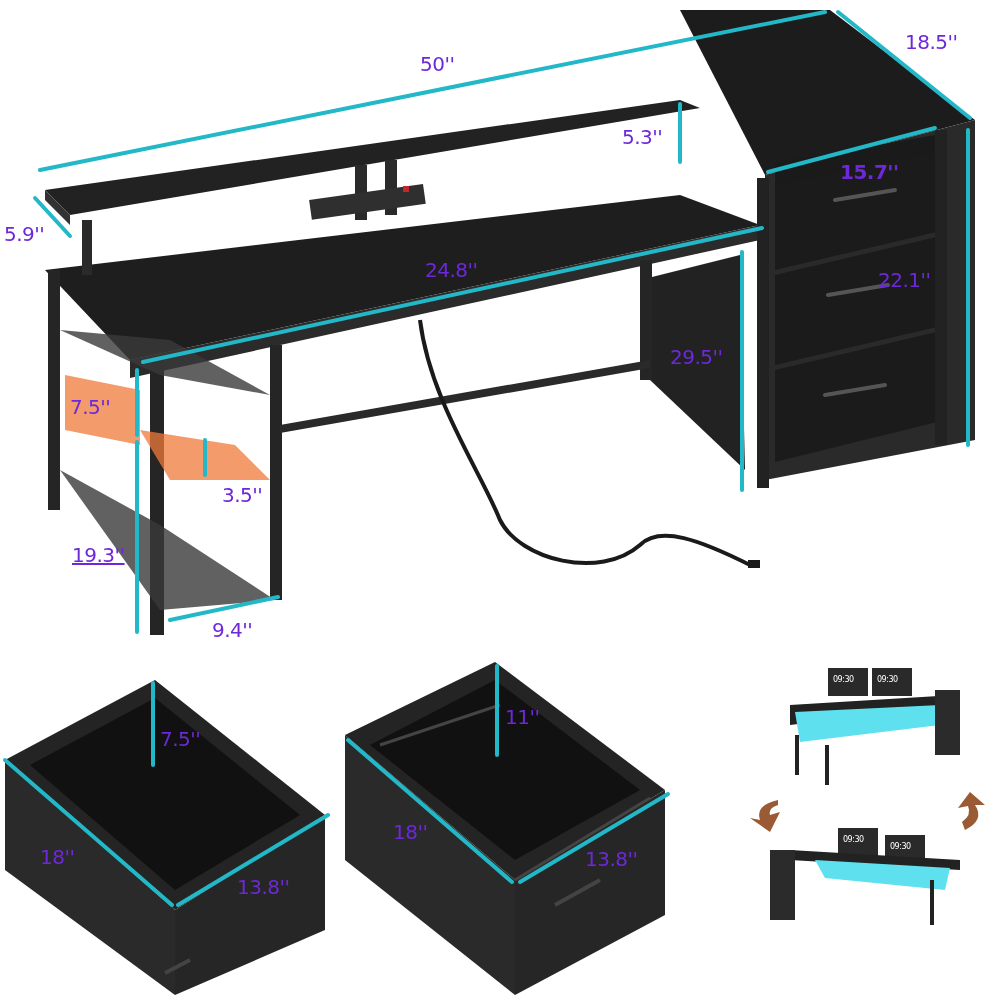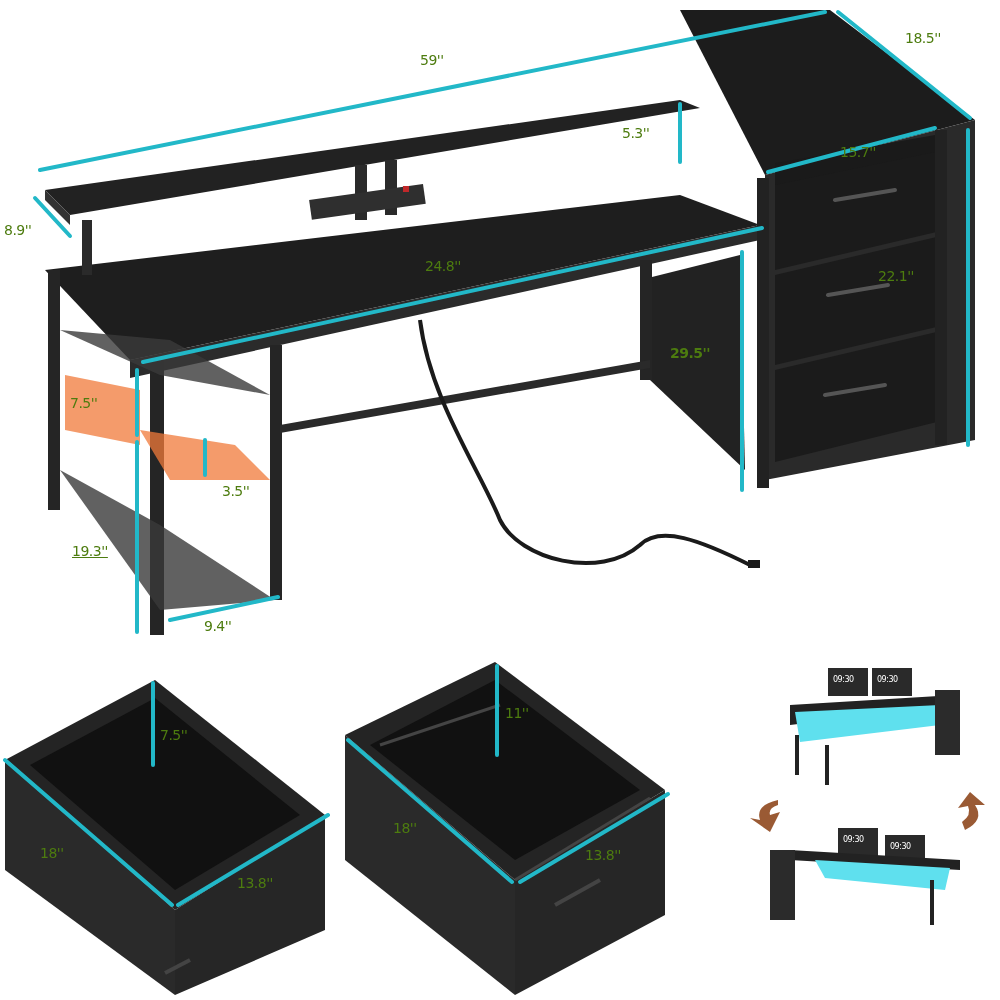--- a/index.html
+++ b/index.html
@@ -1,18 +1,18 @@
 <!DOCTYPE html>
 <html><head>
 <meta charset="utf-8">
 <style>
   html,body{margin:0;padding:0;background:#fff;}
   #stage{position:relative;width:1000px;height:1000px;overflow:hidden;background:#ffffff;font-family:"Liberation Sans",sans-serif;}
   svg{position:absolute;left:0;top:0;}
-  .dim{position:absolute;color:#4d7c0f;font-family:"DejaVu Sans",sans-serif;font-size:14px;letter-spacing:-0.5px;white-space:nowrap;}
+  .dim{position:absolute;color:#6d28d9;font-family:"DejaVu Sans",sans-serif;font-size:20px;letter-spacing:-0.5px;white-space:nowrap;}
 </style>
 </head>
 <body>
 
 <div id="stage">
 <svg width="1000" height="1000" viewBox="0 0 1000 1000">
 
   <polygon points="45,270 680,195 760,225 130,360" fill="#1e1e1e"></polygon>
   <polygon points="130,360 760,225 760,240 130,378" fill="#2b2b2b"></polygon>
 
@@ -106,32 +106,32 @@
     <rect x="885" y="835" width="40" height="28" fill="#2a2a2a"></rect>
     <polygon points="790,850 960,860 960,870 790,860" fill="#222"></polygon>
     <polygon points="815,860 950,868 945,890 825,878" fill="#5fe0ee"></polygon>
     <rect x="770" y="850" width="25" height="70" fill="#2b2b2b"></rect>
     <rect x="930" y="880" width="4" height="45" fill="#222"></rect>
   </g>
   <path d="M778,800 Q755,805 760,820 L750,818 L770,832 L780,812 L770,815 Q768,808 778,805 Z" fill="#9a5a34"></path>
   <path d="M965,830 Q985,820 975,805 L985,805 L970,792 L958,808 L968,806 Q972,815 962,822 Z" fill="#9a5a34"></path>
 </svg>
 
-<div class="dim" style="left:420px;top:52px;">59''</div>
+<div class="dim" style="left:420px;top:52px;">50''</div>
 <div class="dim" style="left:905px;top:30px;">18.5''</div>
-<div class="dim" style="left:4px;top:222px;">8.9''</div>
+<div class="dim" style="left:4px;top:222px;">5.9''</div>
 <div class="dim" style="left:622px;top:125px;">5.3''</div>
-<div class="dim" style="left:840px;top:144px;">15.7''</div>
+<div class="dim" style="left:840px;top:160px;font-weight:bold;">15.7''</div>
 <div class="dim" style="left:425px;top:258px;">24.8''</div>
 <div class="dim" style="left:878px;top:268px;">22.1''</div>
-<div class="dim" style="left:670px;top:345px;font-weight:bold;">29.5''</div>
+<div class="dim" style="left:670px;top:345px;">29.5''</div>
 <div class="dim" style="left:70px;top:395px;">7.5''</div>
 <div class="dim" style="left:222px;top:483px;">3.5''</div>
 <div class="dim" style="left:72px;top:543px;text-decoration:underline;">19.3''</div>
-<div class="dim" style="left:204px;top:618px;text-align:center;">9.4''</div>
+<div class="dim" style="left:212px;top:618px;text-align:center;">9.4''</div>
 
 <div class="dim" style="left:160px;top:727px;">7.5''</div>
 <div class="dim" style="left:40px;top:845px;">18''</div>
 <div class="dim" style="left:237px;top:875px;">13.8''</div>
 <div class="dim" style="left:505px;top:705px;text-align:right;">11''</div>
 <div class="dim" style="left:393px;top:820px;">18''</div>
 <div class="dim" style="left:585px;top:847px;">13.8''</div>
 
 <div class="dim" style="left:833px;top:675px;font-size:8px;color:#fff;">09:30</div>
 <div class="dim" style="left:877px;top:675px;font-size:8px;color:#fff;">09:30</div>

